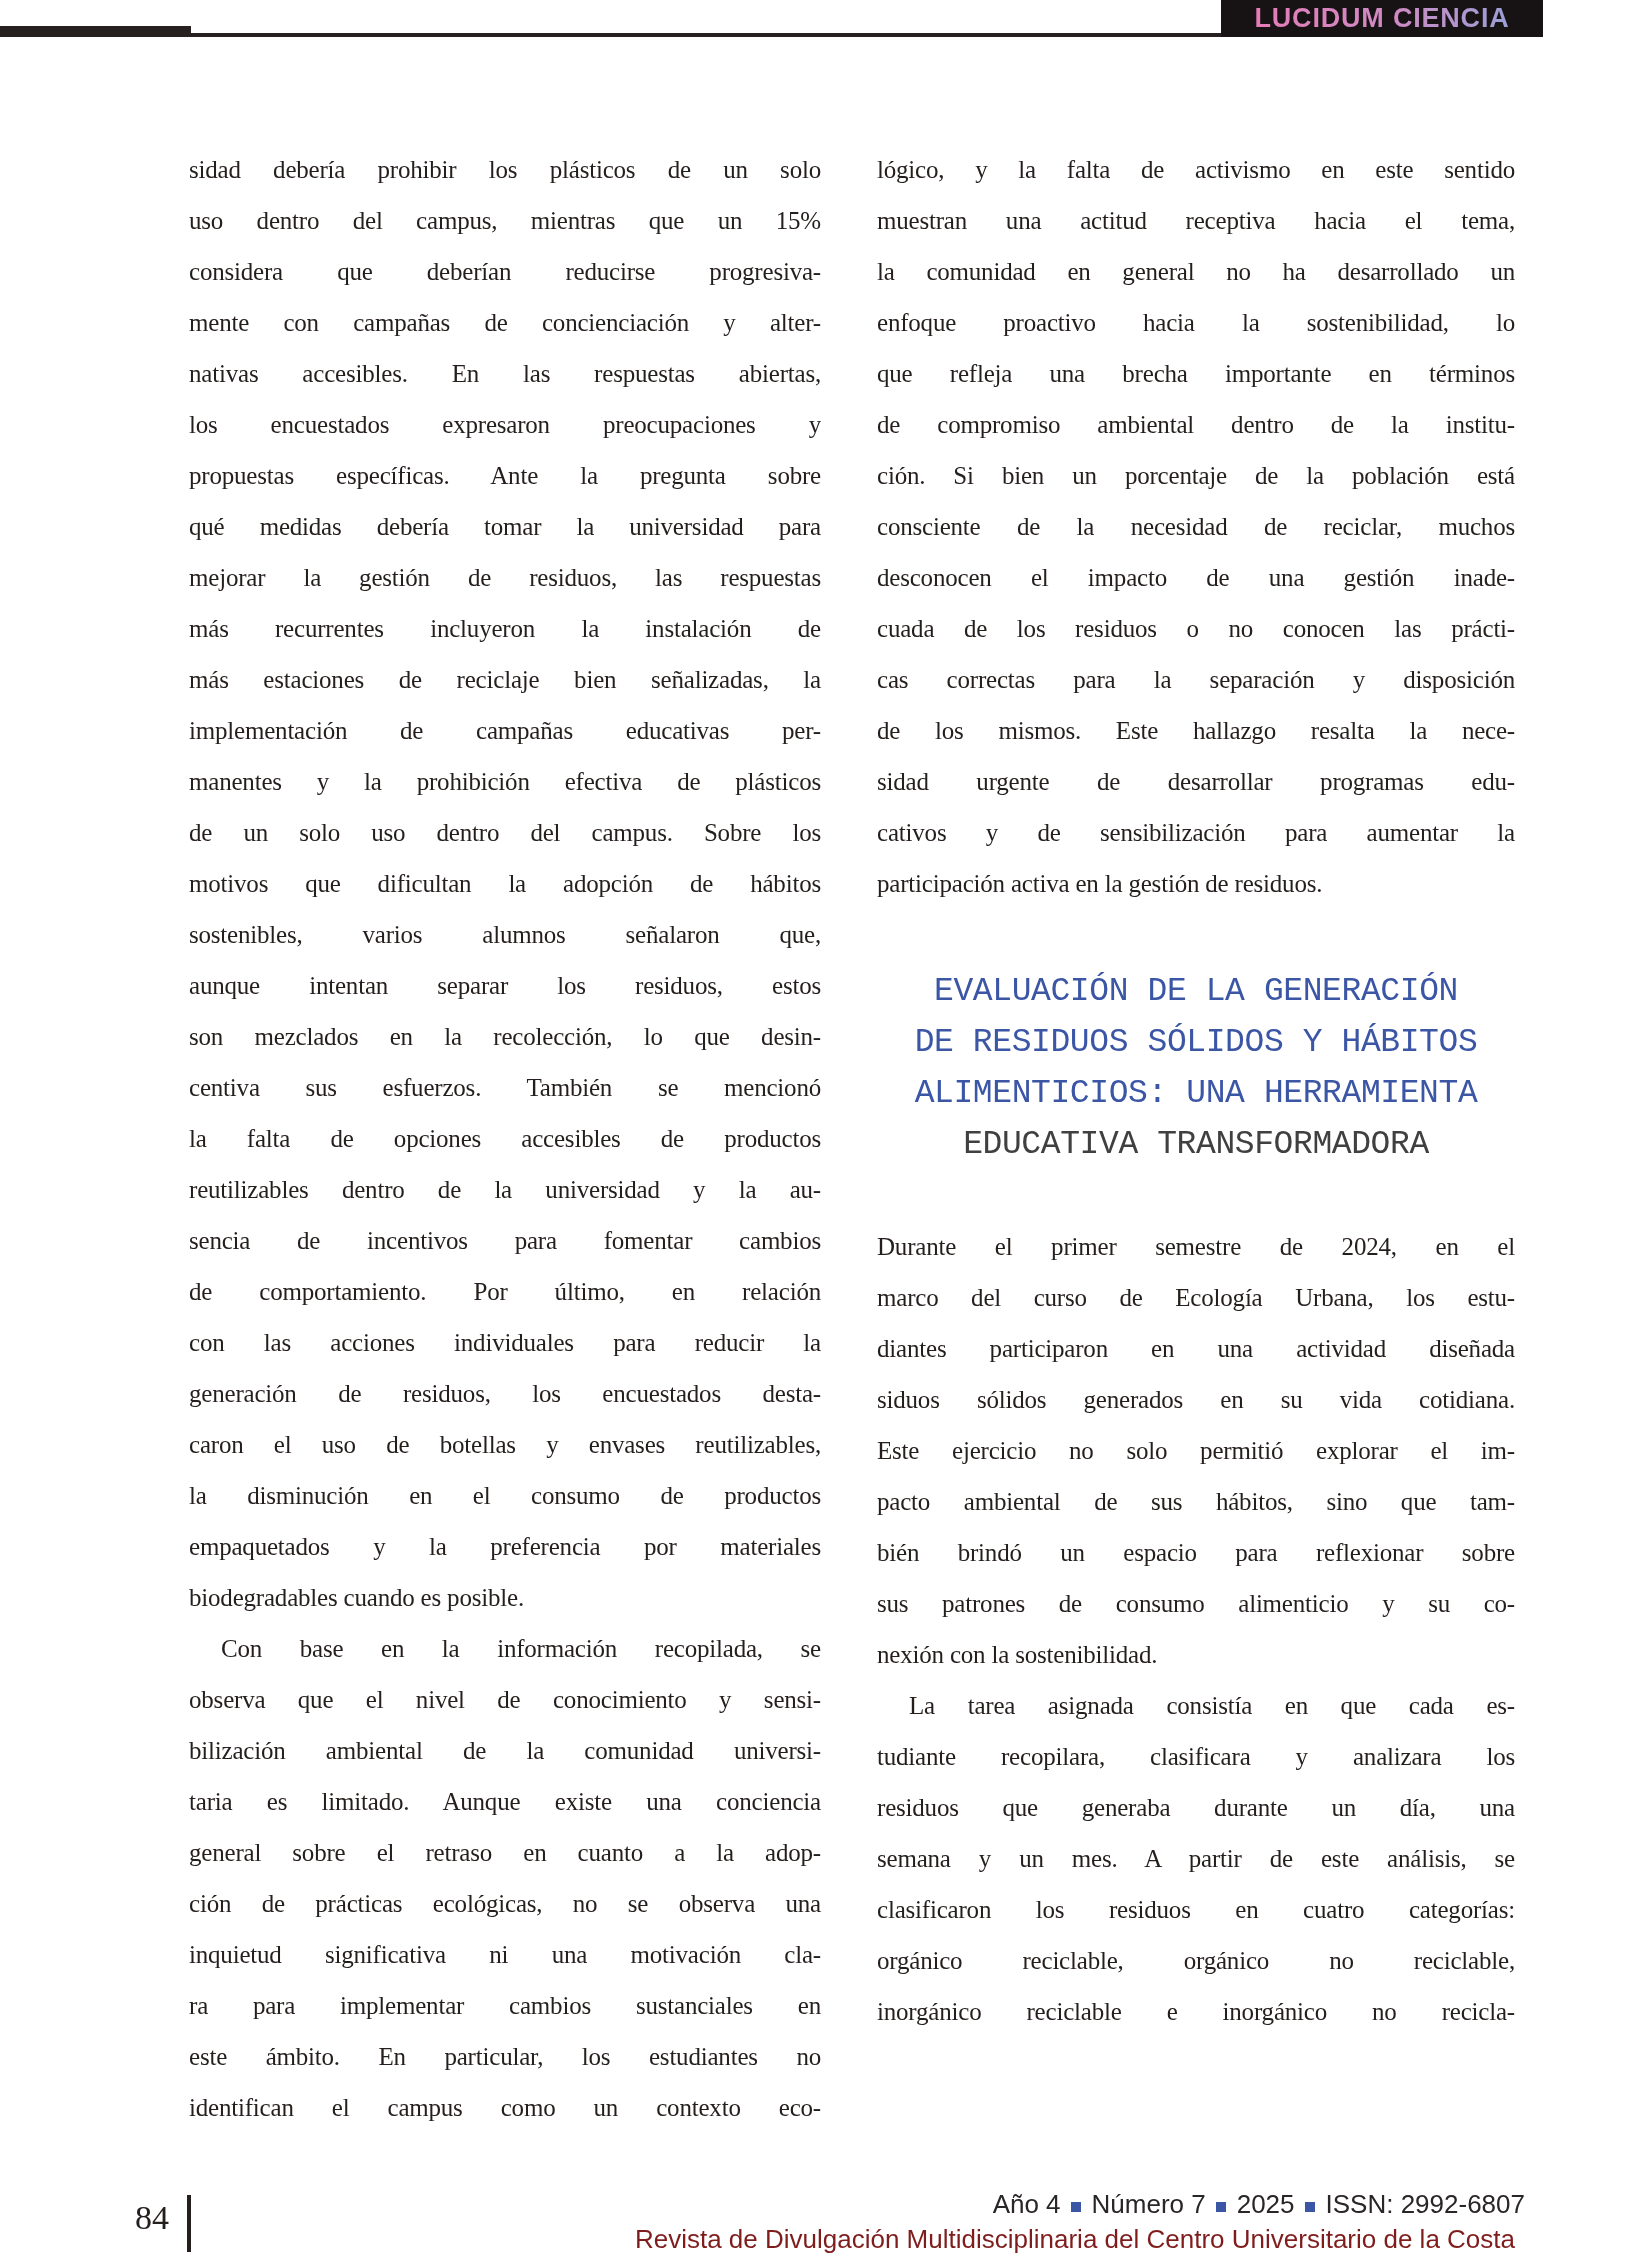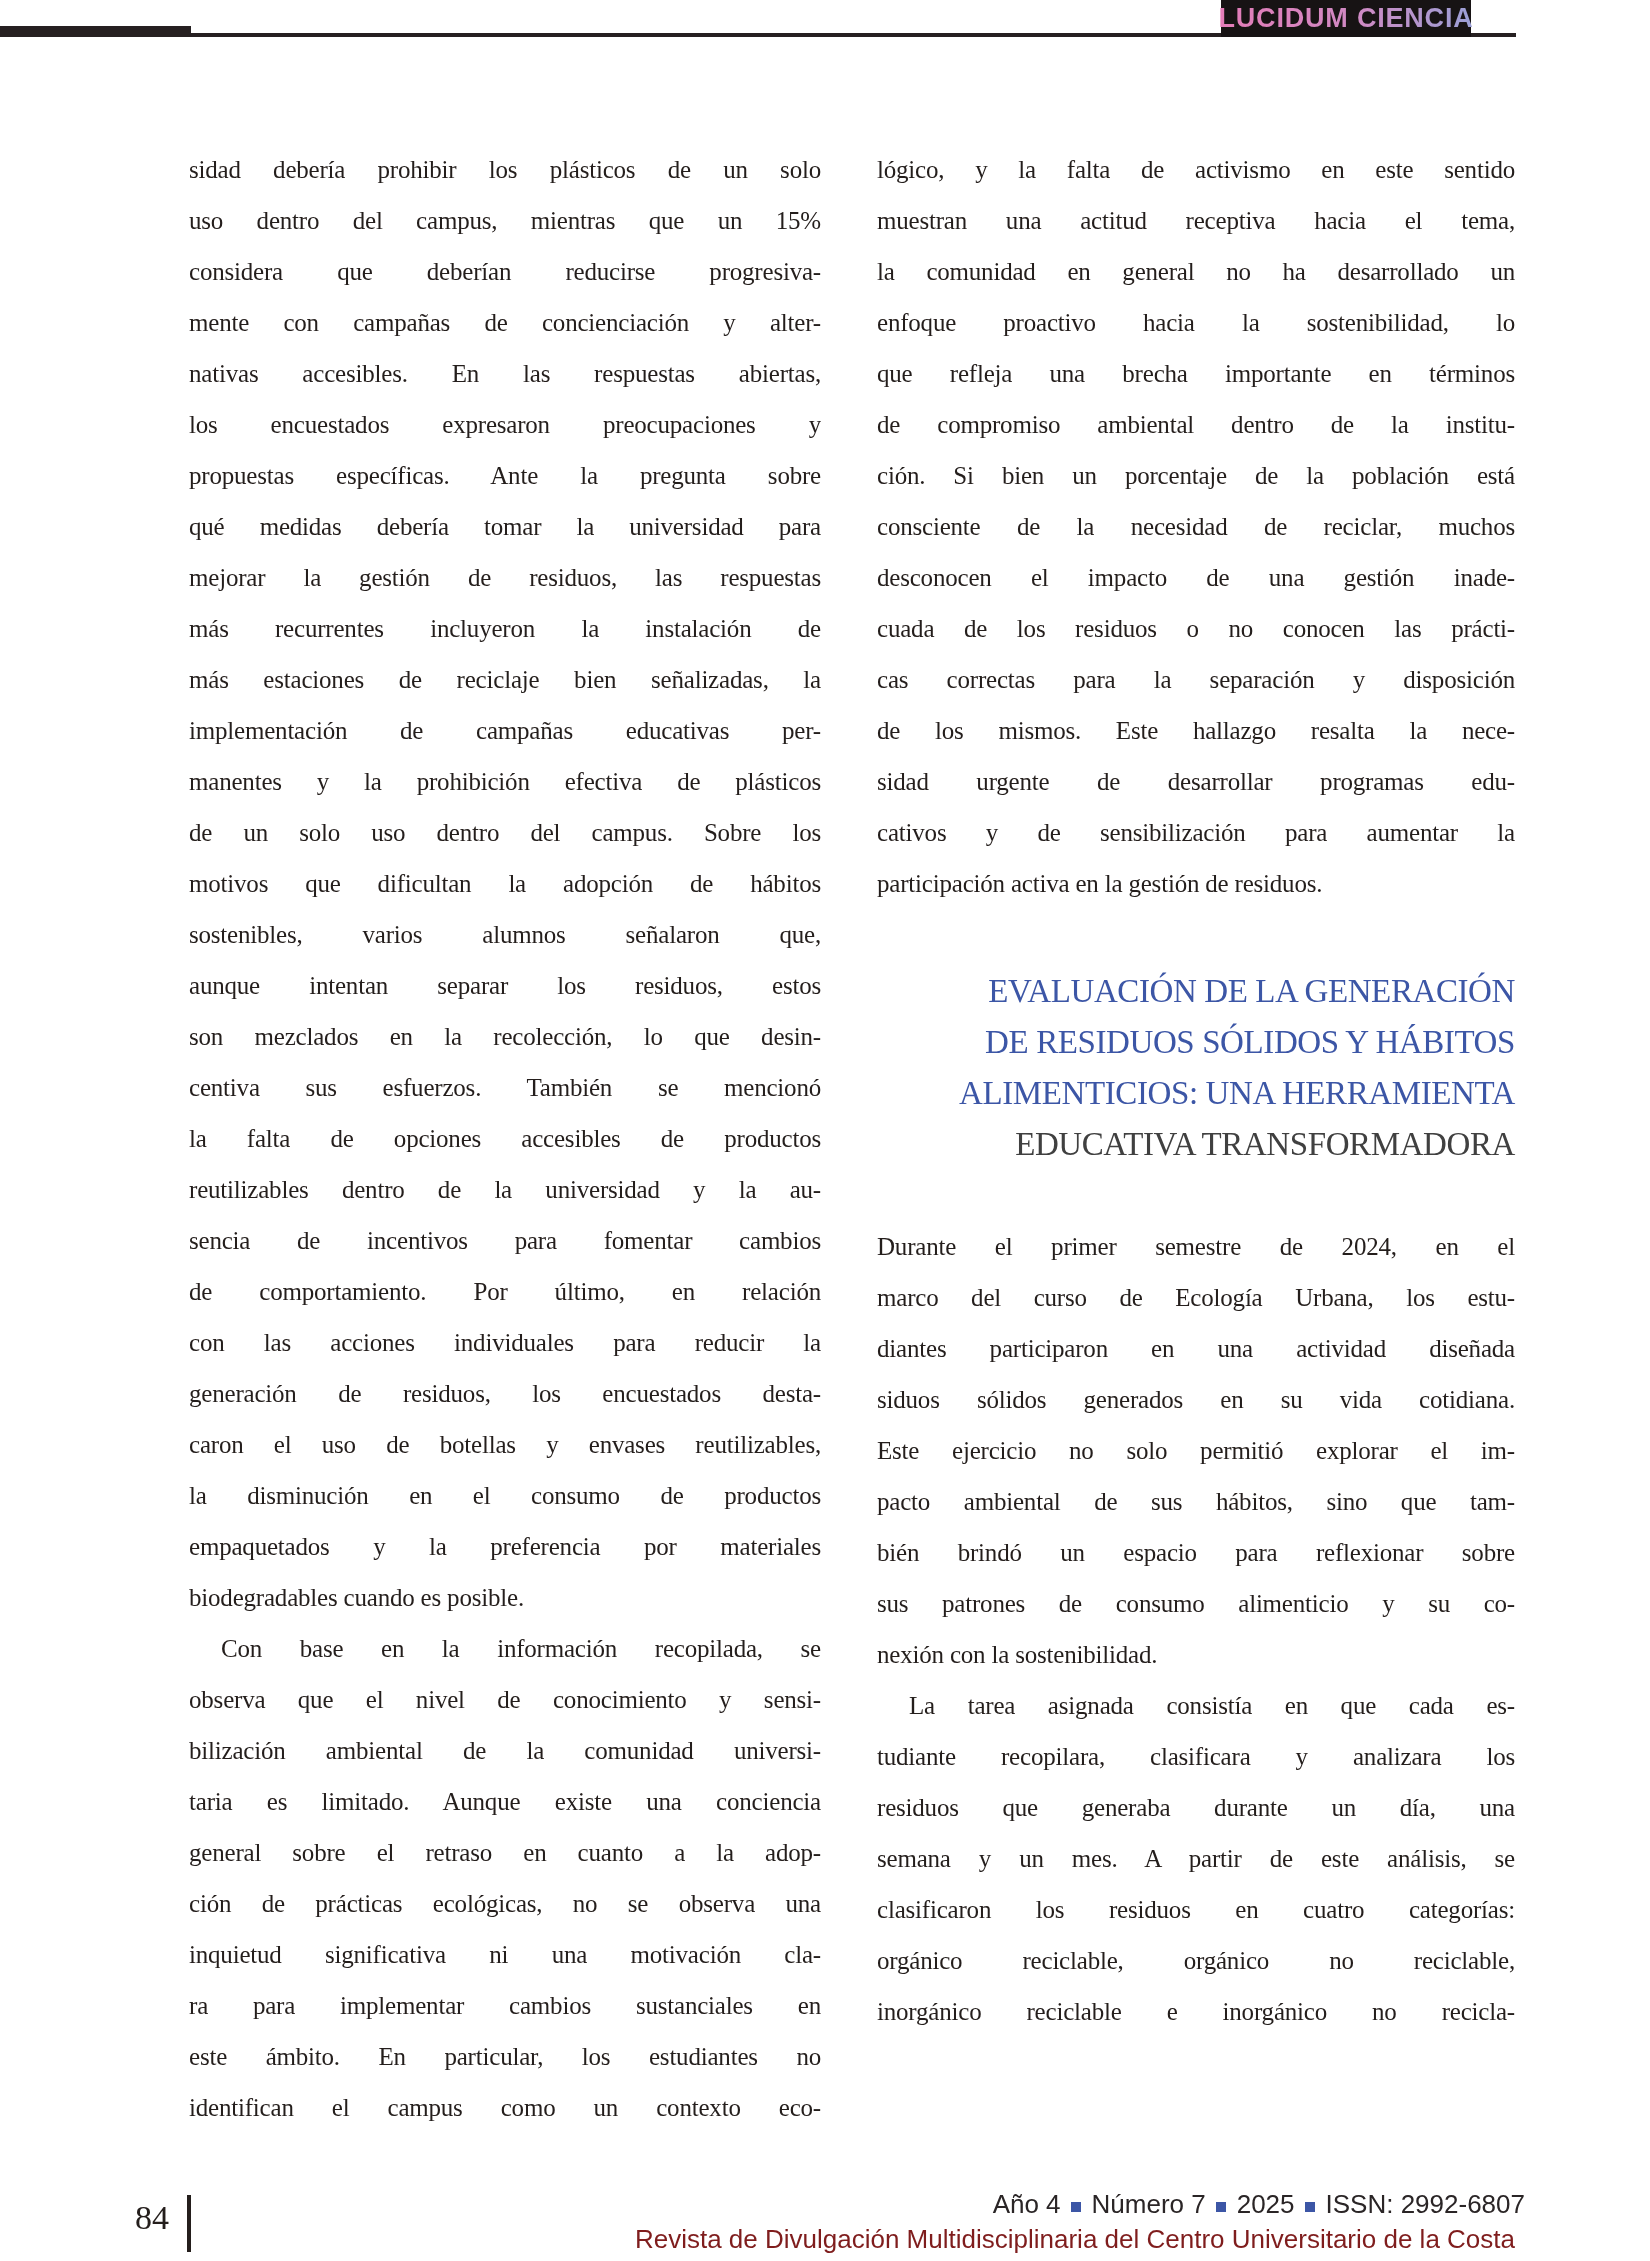--- a/index.html
+++ b/index.html
@@ -4,43 +4,43 @@
 <style>
   html,body{margin:0;padding:0;}
   body{
     width:1650px;height:2261px;position:relative;background:#ffffff;
     font-family:"Liberation Serif", serif;color:#241e1c;overflow:hidden;
   }
   
   .header-rule{position:absolute;left:0;top:33px;width:1516px;height:3.8px;background:#262021;}
   .header-bar{position:absolute;left:0;top:26px;width:191px;height:11.3px;background:#262021;}
   .brand-box{
-    position:absolute;left:1221px;top:0;width:250px;height:37px;background:#171314;
+    position:absolute;left:1221px;top:0;width:322px;height:37px;background:#171314;
     display:flex;align-items:center;justify-content:center;
   }
   .brand-text{
     font-family:"Liberation Sans", sans-serif;font-weight:bold;font-size:27px;letter-spacing:0.8px;
     -webkit-background-clip:text;background-clip:text;color:transparent;white-space:nowrap;
   }
   
   .col{position:absolute;top:144px;}
   .col-left{left:189px;width:632px;}
   .col-right{left:877px;width:638px;}
   .line{
     height:51px;line-height:51px;font-size:25px;letter-spacing:-0.2px;
     text-align:justify;text-align-last:justify;overflow:hidden;
   }
   .line.end{text-align-last:left;font-family:Liberation Serif, serif;}
   .line.indent{text-indent:32px;}
   
   .heading-block{margin-top:57px;margin-bottom:51px;}
   .heading-line{
     height:51px;line-height:51px;
-    font-family:Liberation Serif, serif;font-size:33px;letter-spacing:-0.4px;
-    text-align:right;white-space:nowrap;
+    font-family:Liberation Mono, monospace;font-size:33px;letter-spacing:-0.4px;
+    text-align:center;white-space:nowrap;
   }
   
   .page-number{
     position:absolute;left:89px;top:2193px;width:80px;text-align:right;
     font-size:34px;line-height:50px;
   }
   .footer-divider{position:absolute;left:187px;top:2195px;width:3.8px;height:57px;background:#241e1c;}
   .footer-meta{
     position:absolute;right:125px;top:2188px;height:33px;line-height:33px;text-align:right;
     font-family:"Liberation Sans", sans-serif;font-size:26px;color:#2a2526;white-space:nowrap;

